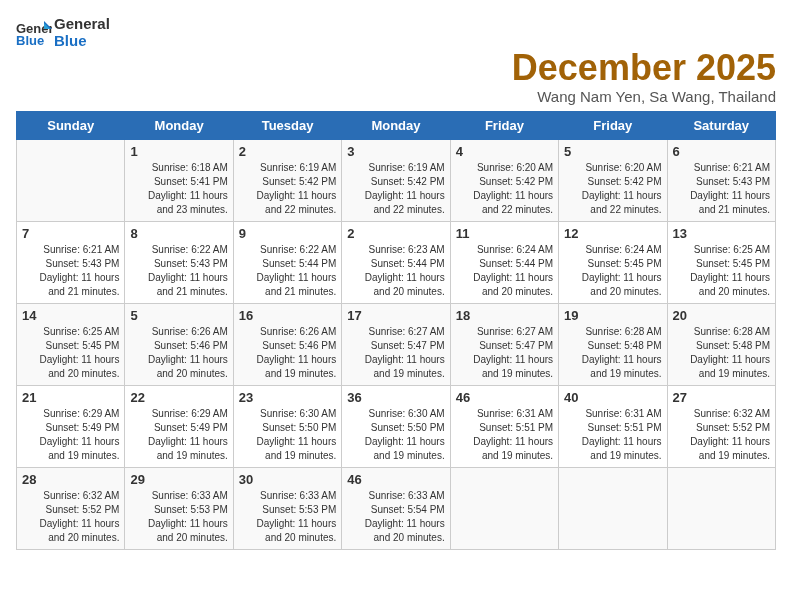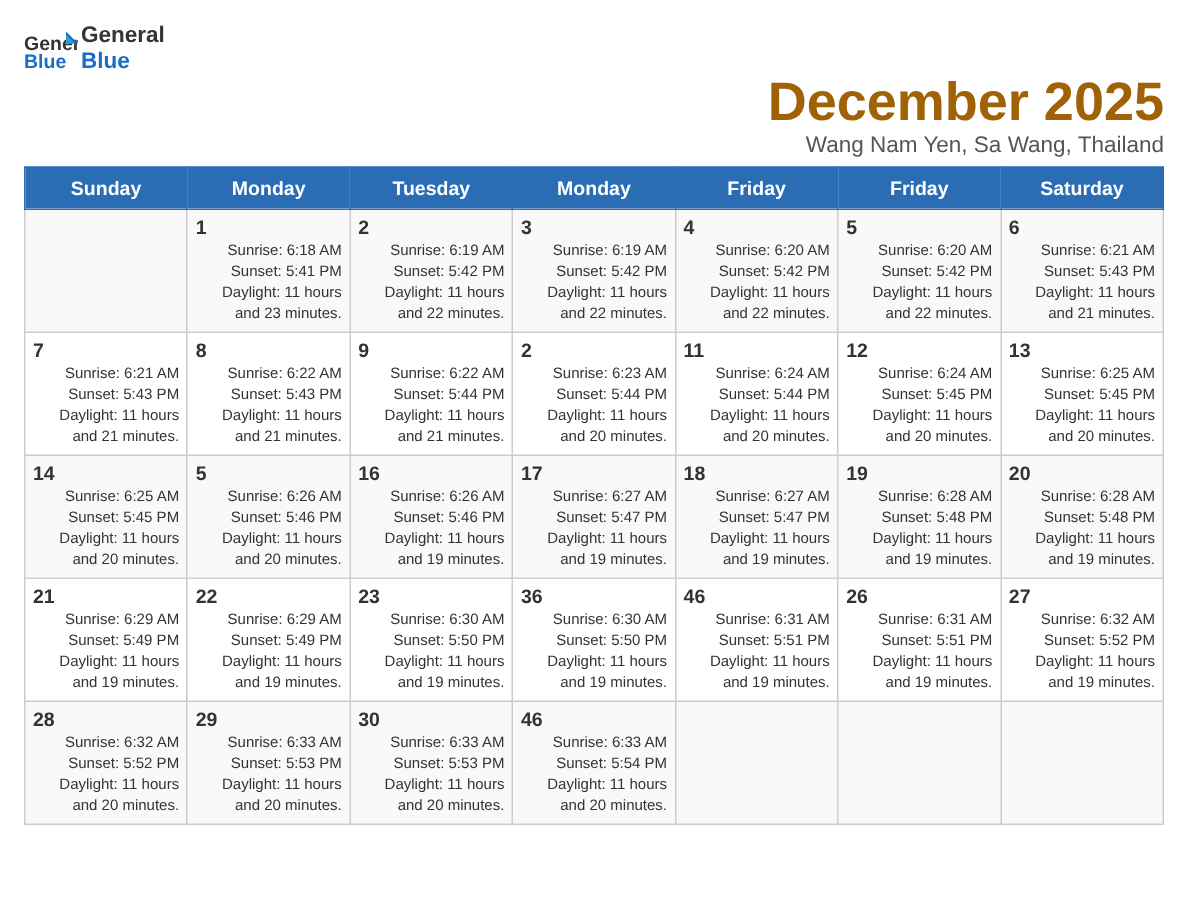--- a/index.html
+++ b/index.html
@@ -297,21 +297,21 @@
 and 19 minutes.</div>
           </td>
           <td>
             <span class="day-num">46</span>
             <div class="cell-text" style="white-space: pre-line;">Sunrise: 6:31 AM
 Sunset: 5:51 PM
 Daylight: 11 hours
 and 19 minutes.</div>
           </td>
           <td>
-            <span class="day-num">26</span>
+            <span class="day-num">40</span>
             <div class="cell-text" style="white-space: pre-line;">Sunrise: 6:31 AM
 Sunset: 5:51 PM
 Daylight: 11 hours
 and 19 minutes.</div>
           </td>
           <td>
             <span class="day-num">27</span>
             <div class="cell-text" style="white-space: pre-line;">Sunrise: 6:32 AM
 Sunset: 5:52 PM
 Daylight: 11 hours

